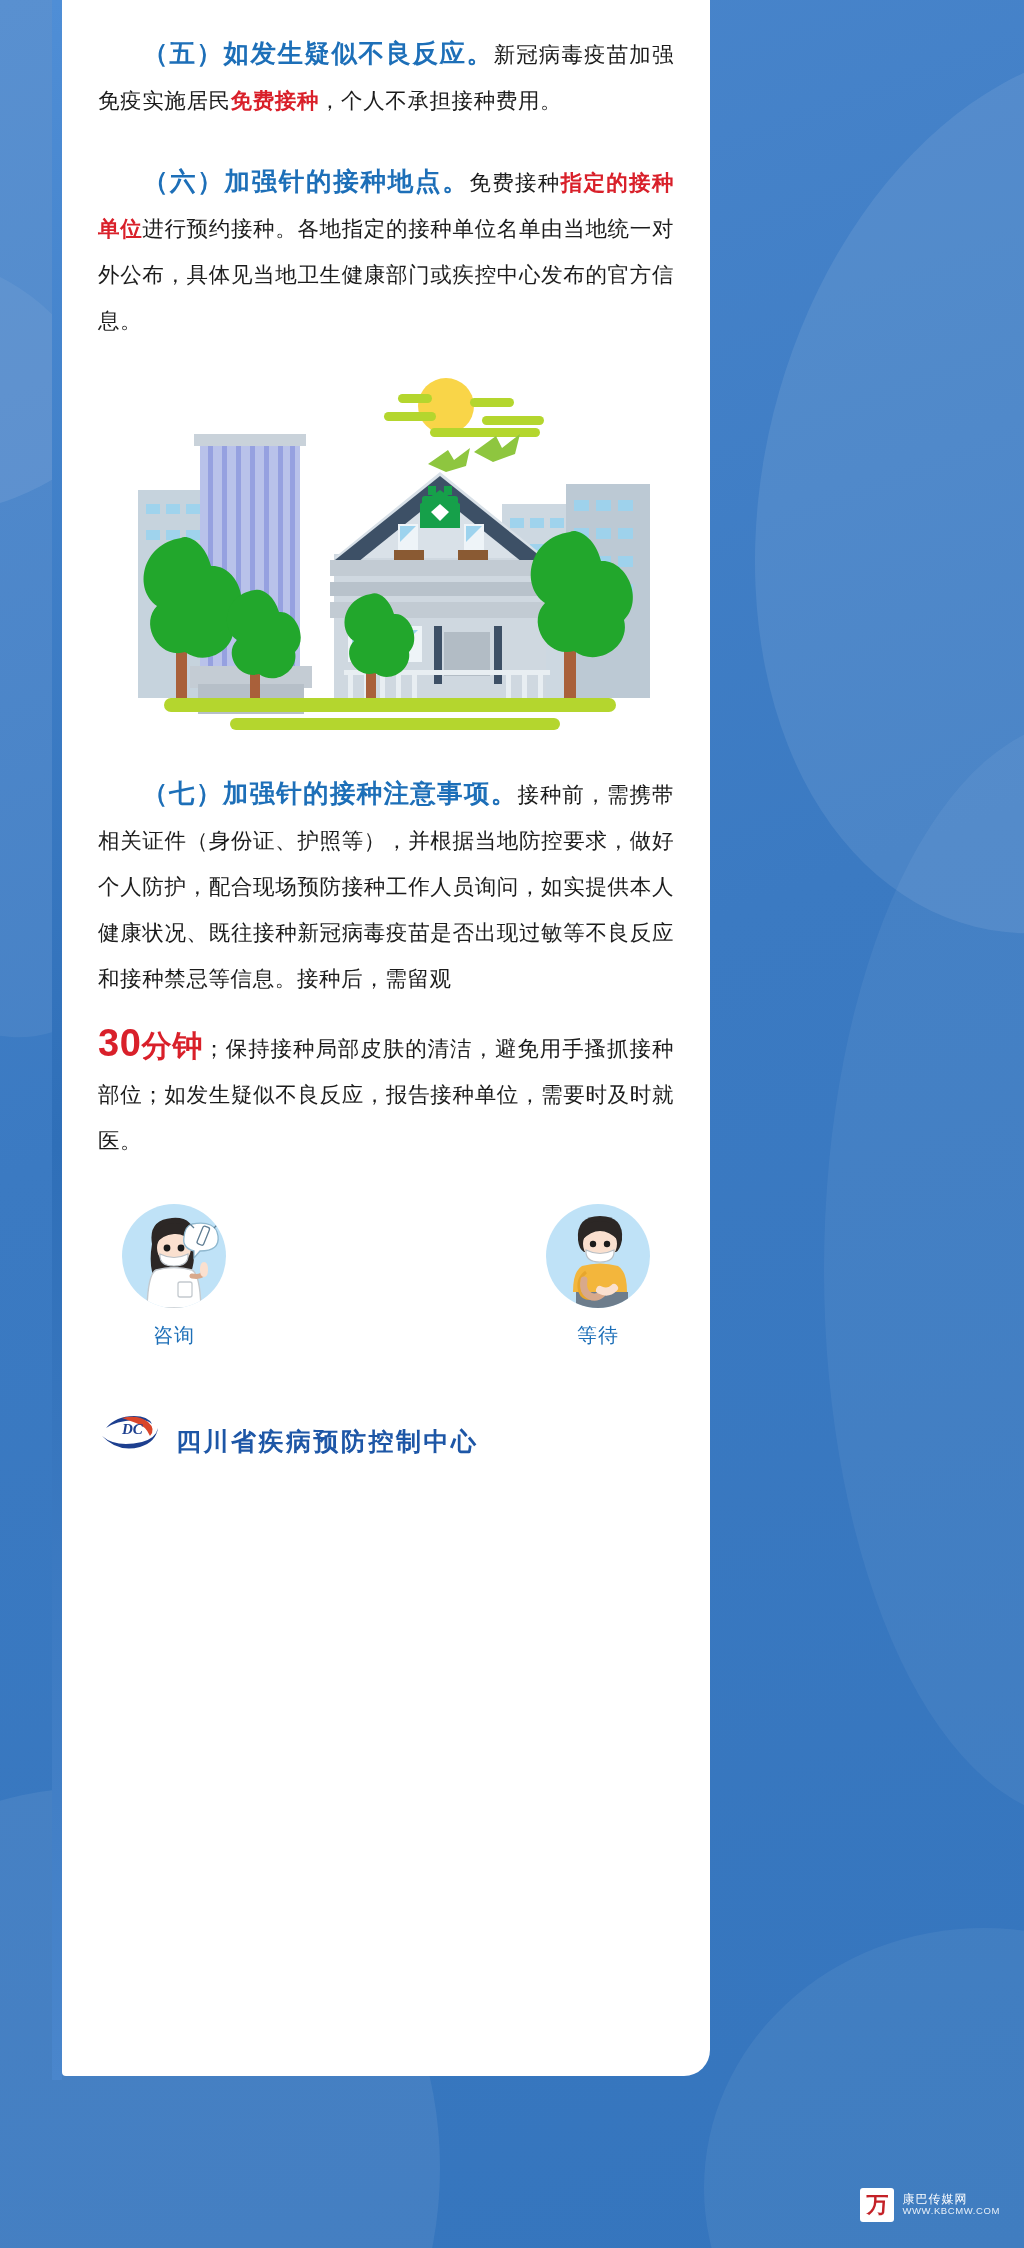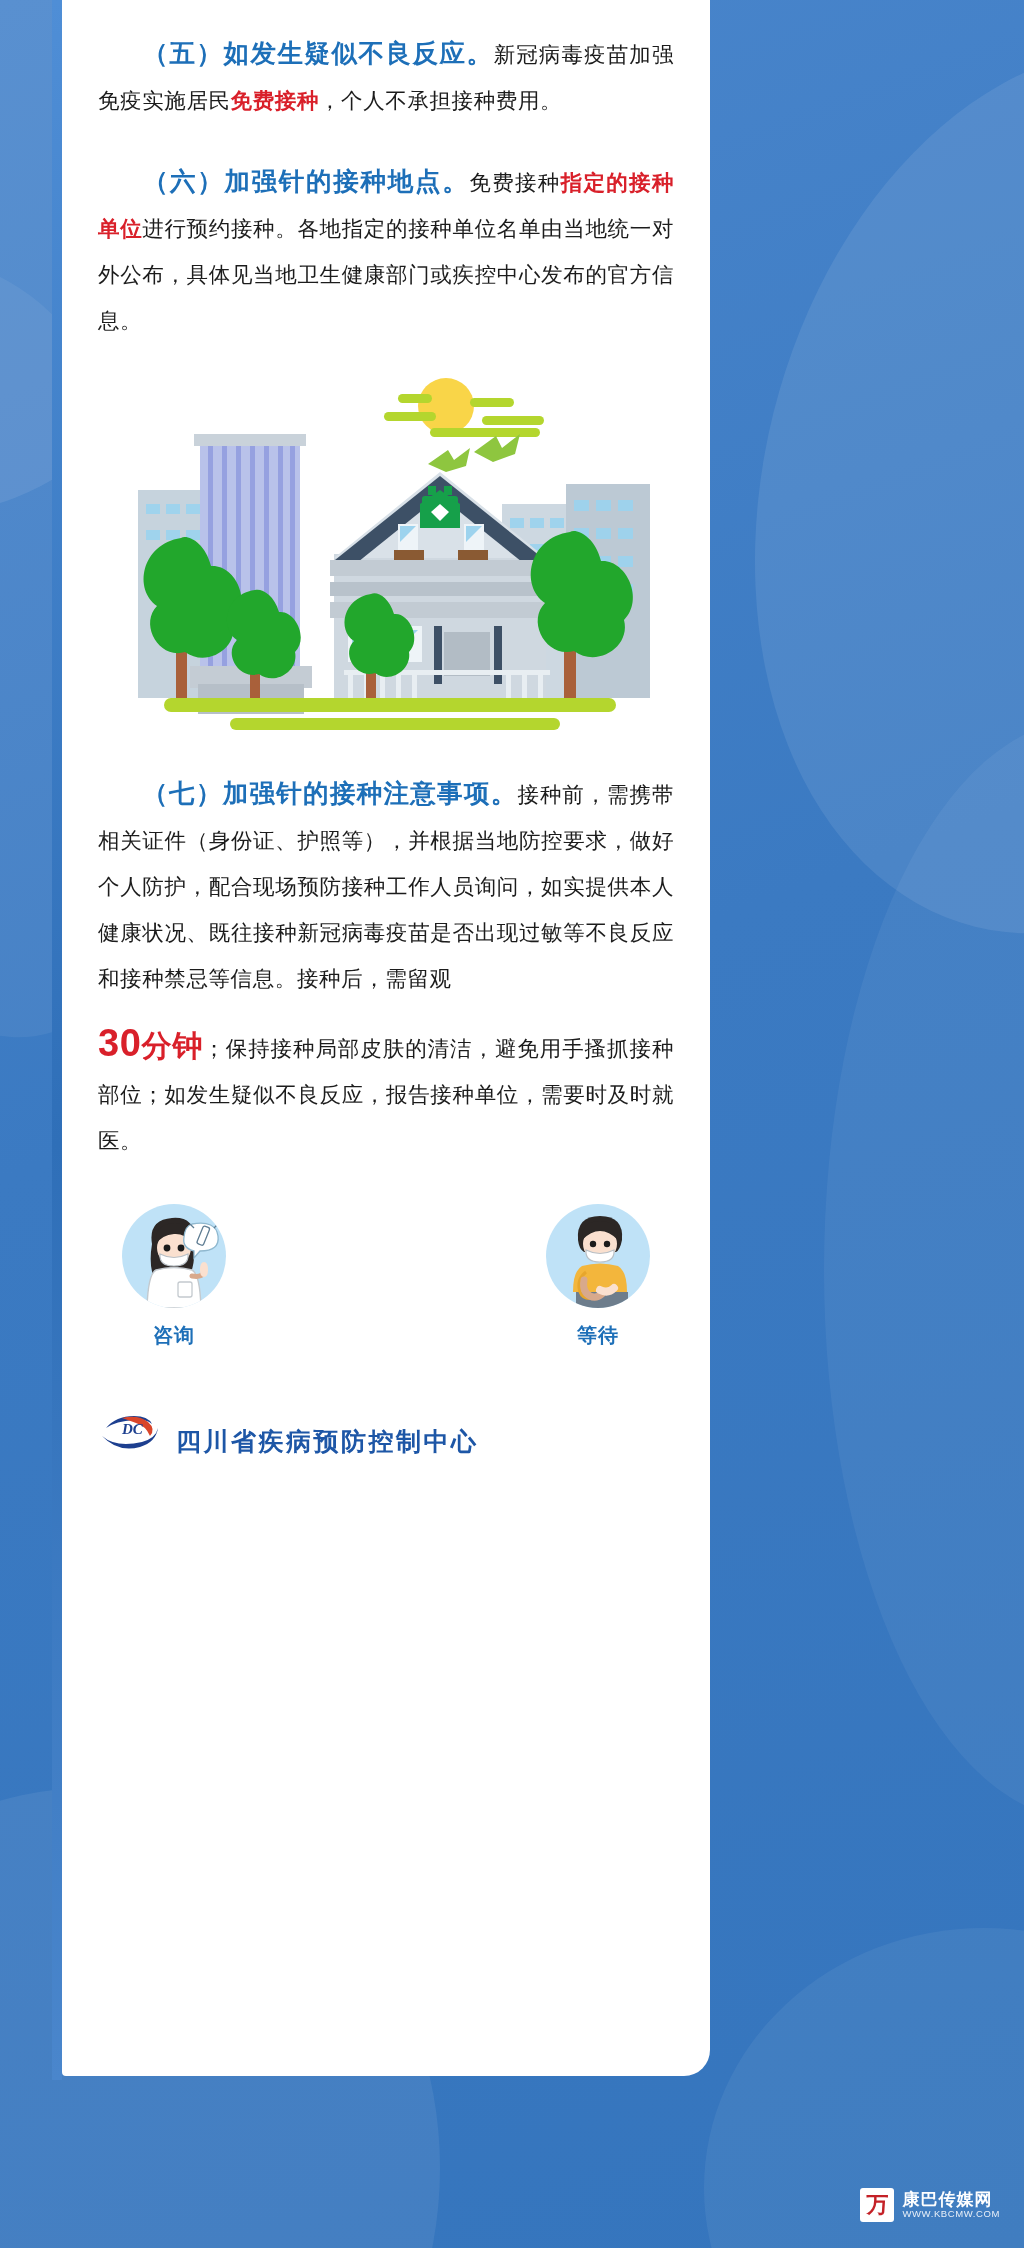--- a/index.html
+++ b/index.html
@@ -119,21 +119,21 @@
     width: 104px; height: 104px;
     margin: 0 auto;
     border-radius: 50%;
     background: #bfe2f7;
     position: relative;
     overflow: hidden;
   }
   .step .label {
     margin-top: 14px;
     font-size: 20px;
-    font-weight: 700;
+    font-weight: 400;
     color: #1d6fb8;
     letter-spacing: 1px;
   }
   .step svg { position: absolute; left: 0; top: 0; width: 104px; height: 104px; }
 
   
   #brand {
     display: flex;
     align-items: center;
     gap: 16px;
@@ -167,22 +167,22 @@
     font-weight: 900;
     display: flex;
     align-items: center;
     justify-content: center;
     border-radius: 3px;
     font-family: "Liberation Serif", serif;
   }
   #watermark .wm-stack { line-height: 1.15; }
   #watermark .wm-title {
     color: #ffffff;
-    font-size: 17px;
-    font-weight: 700;
+    font-size: 12px;
+    font-weight: 400;
     letter-spacing: 1px;
   }
   #watermark .wm-url {
     color: rgba(255,255,255,0.88);
     font-size: 9.5px;
     letter-spacing: 0.6px;
   }
 </style>
 </head>
 <body>

